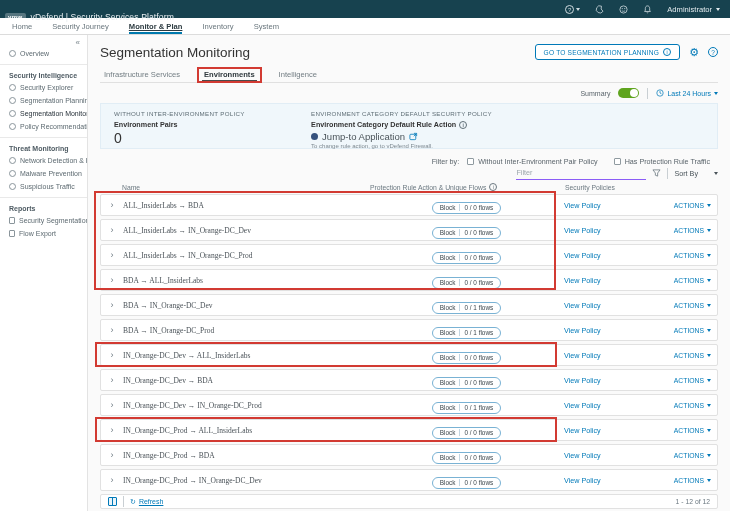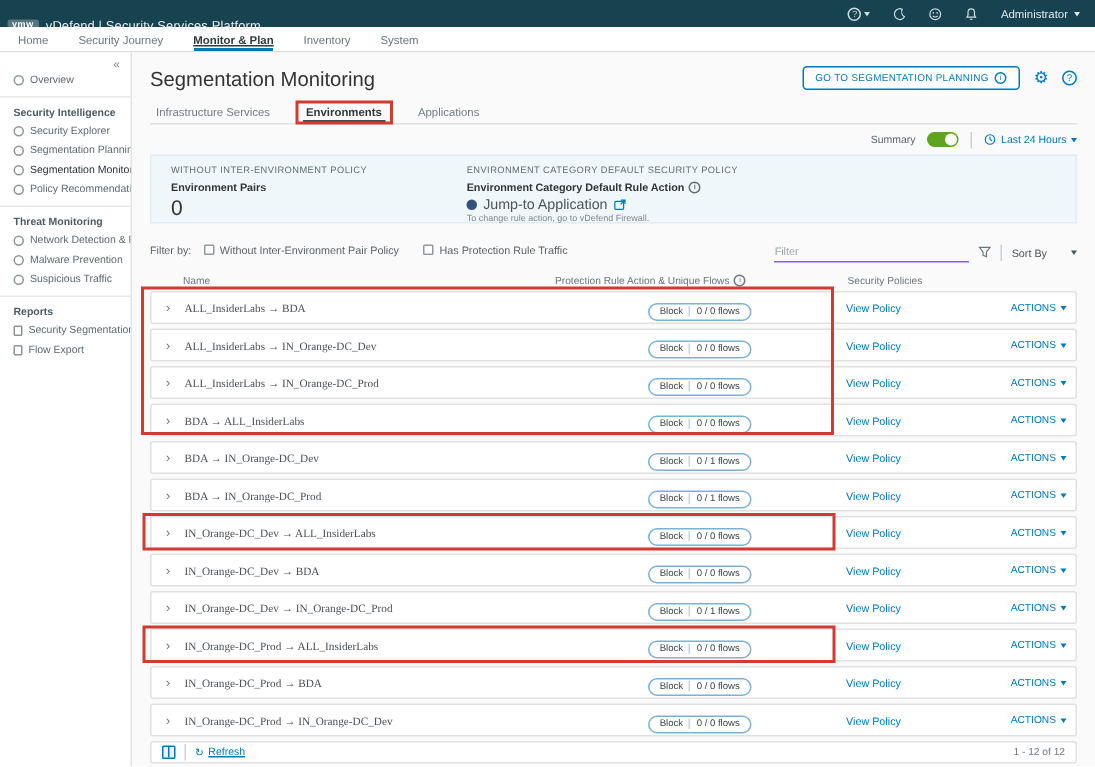--- a/index.html
+++ b/index.html
@@ -78,21 +78,21 @@
   .bcol1 { width:27%; } .bcol2 { width:32%; } .bcol3 { flex:1; padding-right:8px; }
   .b-h { font-size:6.2px; color:#5f6e76; letter-spacing:.3px; white-space:nowrap; }
   .b-l { font-size:7.2px; font-weight:bold; color:#333; margin-top:3px; display:flex; align-items:center; gap:3px; }
   .b-v { font-size:14px; color:#333; margin-top:1px; }
   .rule-row { display:flex; align-items:center; gap:4px; margin-top:2px; }
   .dot { width:7px; height:7px; border-radius:50%; background:#35517d; flex:none; }
   .rule-text { font-size:9.5px; color:#4a545a; }
   .b-note { font-size:6px; color:#7d8991; margin-top:1px; }
 
   
-  .filter-row { display:flex; align-items:flex-end; margin-top:8px; height:18px; font-size:7.2px; color:#5a646b; }
+  .filter-row { display:flex; align-items:flex-end; margin-top:8px; height:18px; font-size:7.2px; color:#5a646b;flex-direction:column; }
   .filter-left { display:flex; align-items:center; gap:8px; height:100%; }
   .cb-item { display:flex; align-items:center; gap:4px; margin-right:8px; }
   .cb { width:7px; height:7px; border:1px solid #8f9aa0; border-radius:1px; background:#fff; flex:none; }
   .spacer { flex:1; }
   .filter-right { display:flex; align-items:center; gap:6px; }
   .filter-input { width:130px; border:none; border-bottom:1px solid #8b5cf6; background:transparent;
     font-size:7.2px; padding:2px 0; color:#333; font-family:inherit; outline:none; }
   .filter-input::placeholder { color:#9aa5ab; }
   .sortby { display:flex; align-items:center; gap:16px; color:#4a545a; }
 
@@ -242,21 +242,21 @@
         <span class="helpc">?</span>
       </div>
     </div>
 
     <div class="tabs">
       <span class="tab">Infrastructure Services</span>
       <span class="tab active">
         <span>Environments</span>
         <span class="tab-annot"></span>
       </span>
-      <span class="tab">Applications</span>
+      <span class="tab">Intelligence</span>
     </div>
 
     <div class="toolbar">
       <span class="sum-label">Summary</span>
       <span class="toggle">
           <span class="toggle-knob"></span>
         </span>
       <span class="vdiv"></span>
       <span class="timerange">
         <svg width="8" height="8" viewBox="0 0 10 10">

